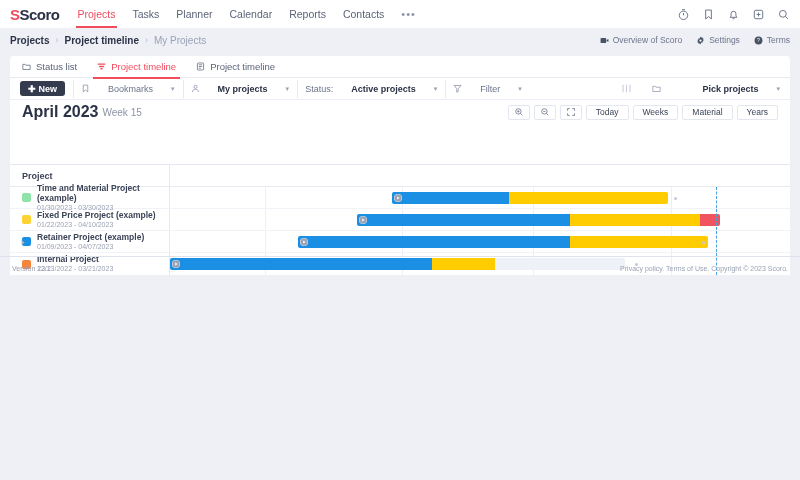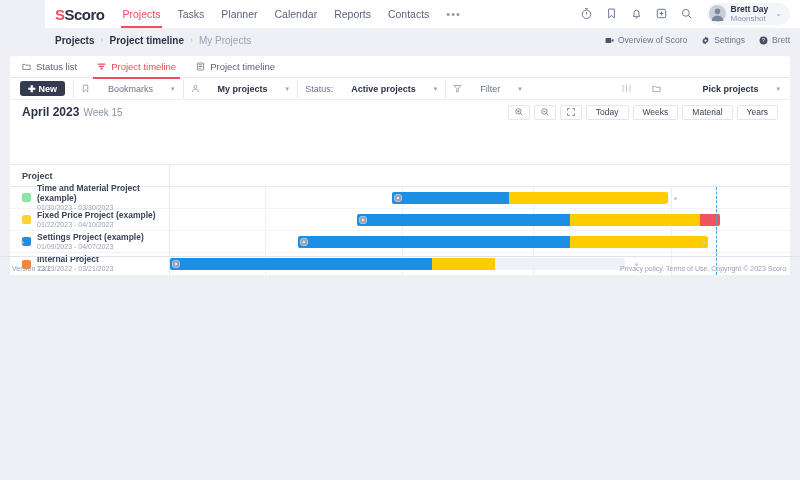--- a/index.html
+++ b/index.html
@@ -4,21 +4,21 @@
 <style>
   * { box-sizing: border-box; margin:0; padding:0; }
   html,body { width:800px; height:480px; }
   body {
     font-family: "Liberation Sans", sans-serif;
     background:#eef0f6;
     font-size:11px;
     color:#2b3245;
     -webkit-font-smoothing:antialiased;
   }
-  .app { width:800px; height:416px; position:relative; background:#eef0f6; overflow:hidden;padding-left:45px; }
+  .app { width:800px; height:416px; position:relative; background:#eef0f6; overflow:hidden; }
 
   
   .topnav {
     height:28px; background:#fff; display:flex; align-items:center;
     padding:0 10px; position:relative; z-index:5;
   }
   .logo { font-size:15px; font-weight:bold; color:#2b3245; letter-spacing:-0.5px; margin-right:18px; position:relative; }
   .logo .s1 { color:#f04c5e; }
   .nav-items { display:flex; align-items:center; gap:17px; height:28px; }
   .nav-item { font-size:10.5px; color:#5b6478; height:28px; line-height:28px; position:relative; cursor:pointer; }
@@ -64,21 +64,21 @@
   .tb.nosep::before { display:none; }
   .tb b { color:#2b3245; font-weight:bold; }
   .tb .tbi { width:9px;height:9px;display:inline-block;color:#8b93a7;}
   .tb .tbi svg{display:block;}
   .car { font-size:7px; color:#9aa2b5; }
   .toolbar-right { margin-left:auto; display:flex; align-items:center; gap:12px; }
   .icon-ghost { width:11px;height:11px;color:#c3c9d6;}
 
   
   .tlbar { height:24px; display:flex; align-items:center; padding:0 12px; }
-  .tl-title { font-size:12px; font-weight:bold; color:#2b3245; }
+  .tl-title { font-size:16px; font-weight:bold; color:#2b3245; }
   .tl-week { font-size:10px; color:#8b93a7; font-weight:normal; margin-left:4px;}
   .tl-right { margin-left:auto; display:flex; align-items:center; gap:4px; }
   .zbtn { width:22px; height:15px; border:1px solid #e3e6ee; border-radius:2px; background:#fff;
           display:flex; align-items:center; justify-content:center; color:#6b7489; cursor:pointer;}
   .zbtn svg{display:block;}
   .rbtn { height:15px; border:1px solid #e3e6ee; border-radius:2px; background:#fff; font-size:8.5px; color:#3b4357;
           display:flex; align-items:center; padding:0 9px; cursor:pointer; }
 
   
   .gantt { position:relative; border-top:1px solid #e6e9f0;margin-top:40px; }
@@ -154,33 +154,20 @@
           <rect x="2.8" y="2.8" width="10.4" height="10.4" rx="2"></rect>
             <path d="M8 5.6v4.8M5.6 8h4.8"></path>
           </svg>
       </span>
       <span class="nv-ic">
         <svg viewBox="0 0 16 16" width="13" height="13" fill="none" stroke="currentColor" stroke-width="1.2">
           <circle cx="7.2" cy="7.2" r="4.2"></circle>
             <path d="M10.4 10.4L13.4 13.4"></path>
           </svg>
       </span>
-      <div class="user">
-        <span class="avatar">
-          <svg viewBox="0 0 16 16" width="17" height="17" fill="#7c8599">
-              <circle cx="8" cy="6" r="2.6"></circle>
-              <path d="M2.6 15c0-3.2 2.4-4.8 5.4-4.8s5.4 1.6 5.4 4.8z"></path>
-            </svg>
-        </span>
-        <span>
-          <div class="uname">Brett Day</div>
-          <div class="uorg">Moonshot</div>
-        </span>
-        <span class="ucar">⌄</span>
-      </div>
     </div>
   </div>
 
   <div class="crumbbar">
     <span class="crumb">Projects</span>
     <span class="crumb-sep">›</span>
     <span class="crumb">Project timeline</span>
     <span class="crumb-sep">›</span>
     <span class="crumb last">My Projects</span>
     <div class="crumb-right">
@@ -202,21 +189,21 @@
         </span>
         <span>Settings</span>
       </div>
       <div class="cr-link">
         <span class="ci">
           <svg viewBox="0 0 16 16" width="9" height="9" fill="currentColor">
               <circle cx="8" cy="8" r="7"></circle>
               <text x="8" y="11.4" font-size="9" text-anchor="middle" fill="#fff" font-family="Liberation Sans, sans-serif">?</text>
             </svg>
         </span>
-        <span>Brett</span>
+        <span>Terms</span>
       </div>
     </div>
   </div>
 
   <div class="card">
 
     <div class="tabs">
       <div class="tab">
         <span class="ti">
           <svg viewBox="0 0 16 16" width="9" height="9" fill="none" stroke="currentColor" stroke-width="1.3">
@@ -397,21 +384,21 @@
 
         <div class="g-row">
           <div class="g-left">
             <span class="expander">
               <svg viewBox="0 0 8 8" width="6" height="7" fill="currentColor">
                   <path d="M2 1l4 3-4 3z"></path>
                 </svg>
             </span>
             <span class="swatch" style="background:#1a8fe3"></span>
             <span>
-              <div class="pname">Settings Project (example)</div>
+              <div class="pname">Retainer Project (example)</div>
               <div class="pdate">01/09/2023 - 04/07/2023</div>
             </span>
           </div>
           <div class="g-right">
             <div class="vline" style="left:95px"></div>
             <div class="vline" style="left:232px"></div>
             <div class="vline" style="left:363px"></div>
             <div class="vline" style="left:501px"></div>
             <div class="bar" style="left:128px">
               <div class="seg" style="width:272px;background:#1a8fe3"></div>

